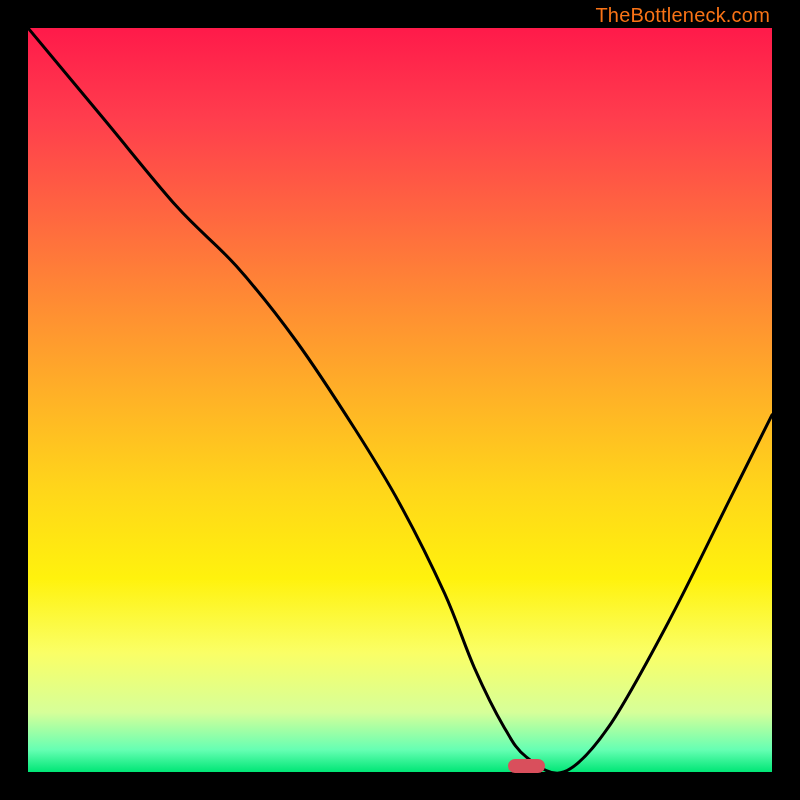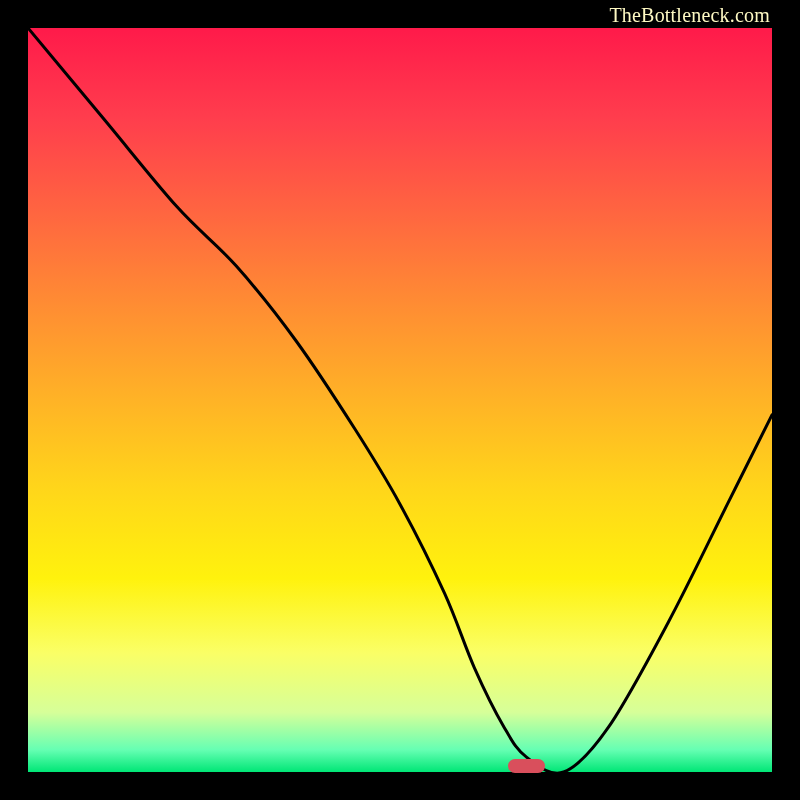--- a/index.html
+++ b/index.html
@@ -32,24 +32,24 @@
       #faff66 84%,
       #d6ff99 92%,
       #66ffb3 97%,
       #00e676 100%
     );
   }
   .watermark {
     position: absolute;
     top: 4px;
     right: 30px;
-    font-family: Liberation Serif, serif;
+    font-family: Liberation Sans, sans-serif;
     font-size: 20px;
     font-weight: 500;
-    color: #fef9c3;
+    color: #f97316;
     letter-spacing: 0.2px;
     text-align: center;
   }
   svg.curve {
     position: absolute;
     left: 0;
     top: 0;
     width: 744px;
     height: 744px;
   }

